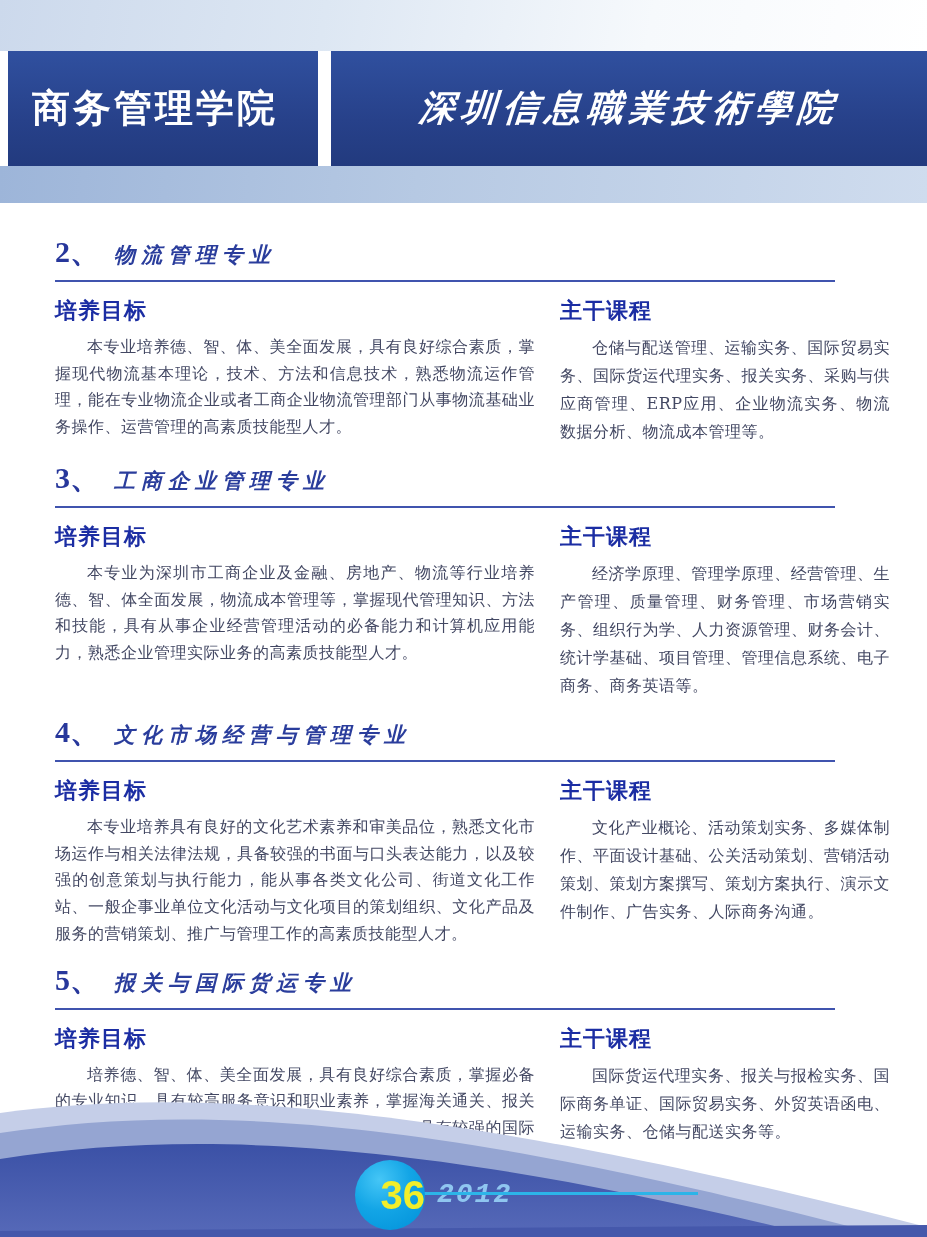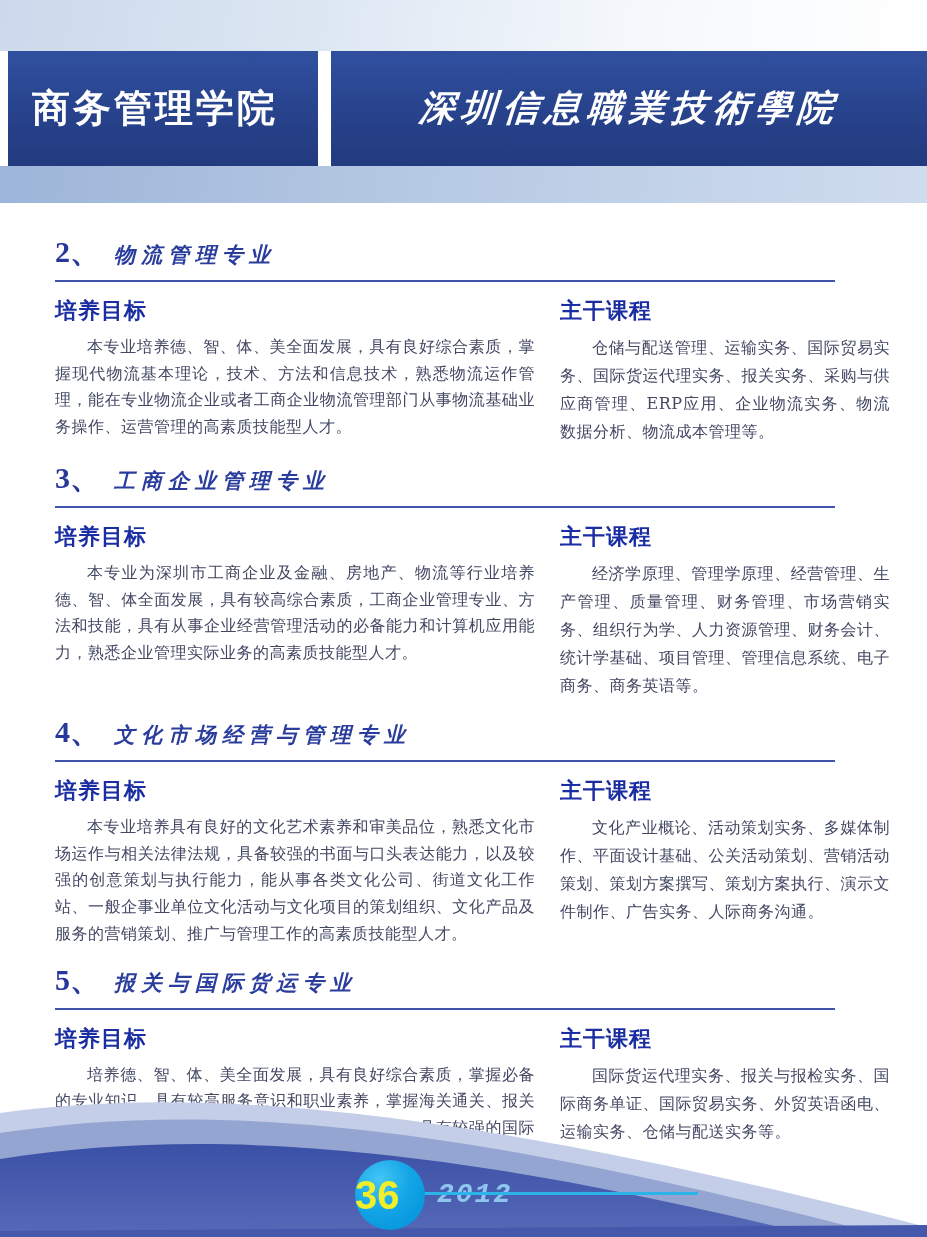--- a/index.html
+++ b/index.html
@@ -67,21 +67,21 @@
     font-family:"DejaVu Serif", serif;
     letter-spacing:0.5px;
   }
   .col-right .body-text { line-height:1.75; }
   
   .footer-waves { position:absolute; left:0; top:1095px; width:927px; height:142px; }
   .page-circle {
     position:absolute; left:355px; top:1160px; width:70px; height:70px;
     border-radius:50%;
     background: radial-gradient(circle at 35% 28%, #45c6f6 0%, #13a5e6 45%, #0090d8 100%);
-    display:flex; align-items:center; justify-content:flex-start;
+    display:flex; align-items:center; justify-content:flex-end;
     z-index:5;
   }
   .page-num {
     color:#f2ee2a; font-size:40px; font-weight:bold;
     font-family:"Liberation Sans", sans-serif;
   }
   .footer-year {
     position:absolute; left:437px; top:1179px; z-index:4;
     color:#8fc6f0; font-size:28px; font-weight:bold; font-style:italic;
     letter-spacing:2px; font-family:Liberation Mono, monospace;
@@ -134,21 +134,21 @@
 
     <div class="section">
       <div class="sec-title">
         <span class="sec-num">3、</span>
         <span class="sec-name">工商企业管理专业</span>
       </div>
       <div class="rule"></div>
       <div class="columns">
         <div class="col-left">
           <div class="col-head">培养目标</div>
-          <p class="body-text">本专业为深圳市工商企业及金融、房地产、物流等行业培养德、智、体全面发展，具有较高综合素质，工商企业管理专业、方法和技能，具有从事企业经营管理活动的必备能力和计算机应用能力，熟悉企业管理实际业务的高素质技能型人才。</p>
+          <p class="body-text">本专业为深圳市工商企业及金融、房地产、物流等行业培养德、智、体全面发展，物流成本管理等，掌握现代管理知识、方法和技能，具有从事企业经营管理活动的必备能力和计算机应用能力，熟悉企业管理实际业务的高素质技能型人才。</p>
         </div>
         <div class="col-right">
           <div class="col-head">主干课程</div>
           <p class="body-text">经济学原理、管理学原理、经营管理、生产管理、质量管理、财务管理、市场营销实务、组织行为学、人力资源管理、财务会计、统计学基础、项目管理、管理信息系统、电子商务、商务英语等。</p>
         </div>
       </div>
     </div>
 
     <div class="section">
       <div class="sec-title">

